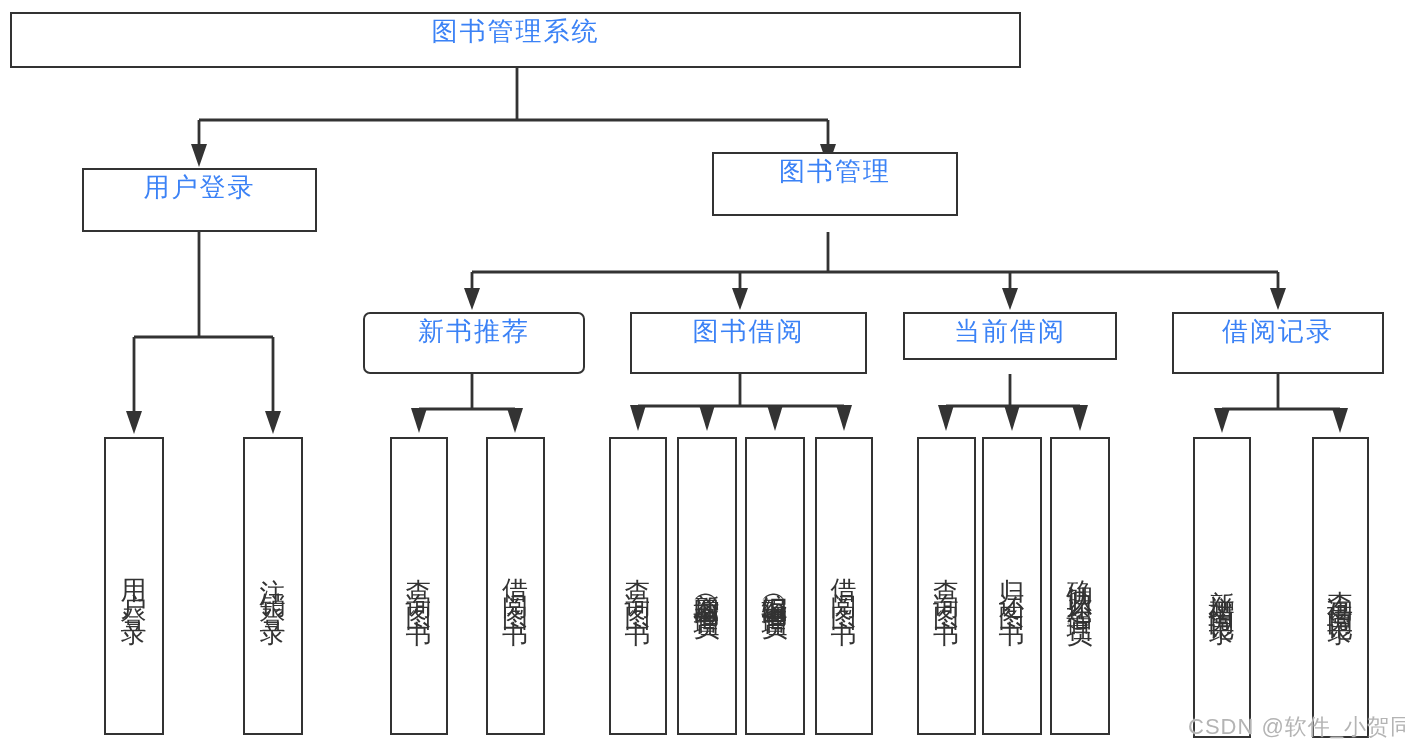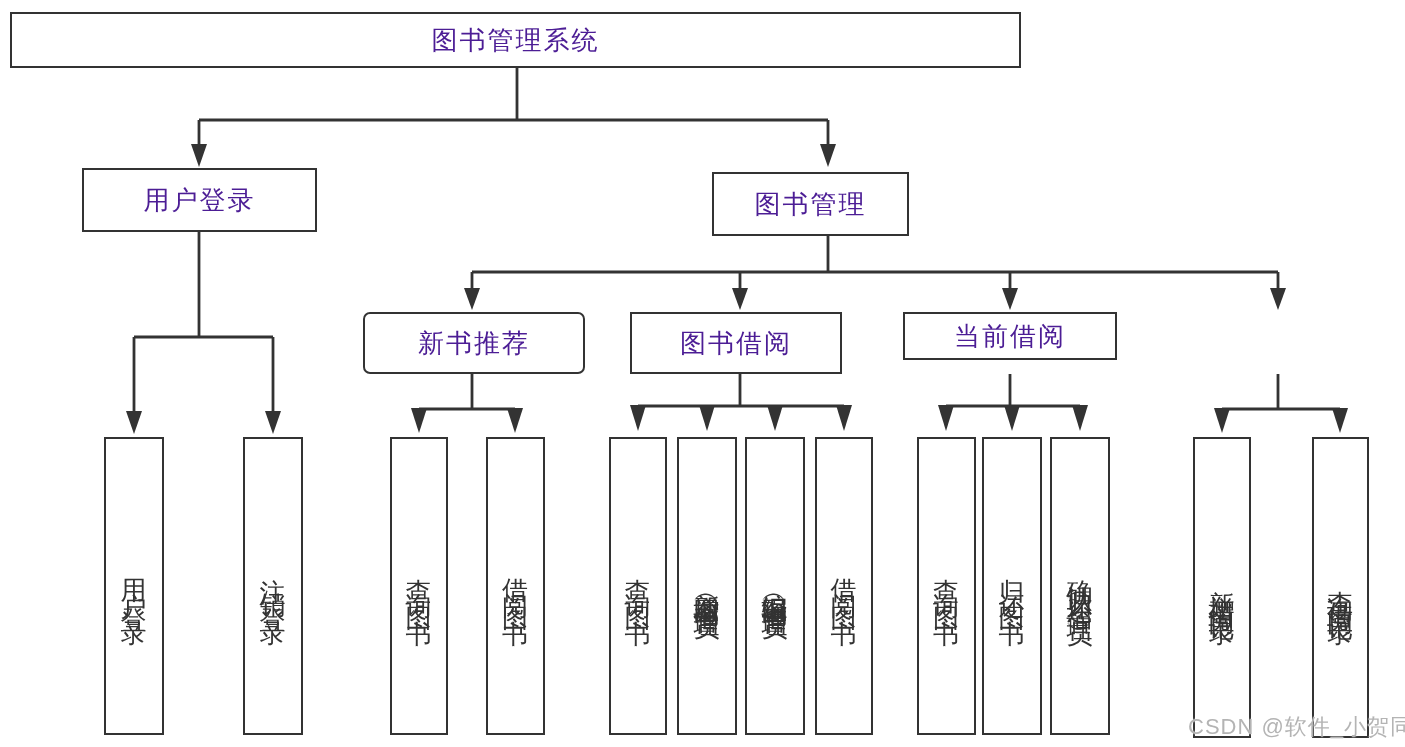--- a/index.html
+++ b/index.html
@@ -21,23 +21,23 @@
     pointer-events: none;
   }
   svg.connectors line { stroke: #333333; stroke-width: 2.8; }
   svg.connectors polygon { fill: #333333; }
 
   .node {
     position: absolute;
     background: #ffffff;
     border: 2.5px solid #333333;
     display: flex;
-    align-items: center;
+    align-items: flex-start;
     justify-content: center;
-    color: #4c1d95;
+    color: #3b82f6;
     font-size: 26px;
     letter-spacing: 2px;
     white-space: nowrap;
   }
 
   .leaf {
     position: absolute;
     background: #ffffff;
     border: 2.5px solid #333333;
     display: flex;
@@ -136,33 +136,36 @@
     </g>
   </svg>
 
   <div class="node" style="left:10px; top:12px; width:1011px; height:56px;">
     <span>图书管理系统</span>
   </div>
 
   <div class="node" style="left:82px; top:168px; width:235px; height:64px;">
     <span>用户登录</span>
   </div>
-  <div class="node" style="left:712px; top:172px; width:197px; height:64px;">
+  <div class="node" style="left:712px; top:152px; width:246px; height:64px;">
     <span>图书管理</span>
   </div>
 
   <div class="node" style="left:363px; top:312px; width:222px; height:62px;border-radius:7px;">
     <span>新书推荐</span>
   </div>
-  <div class="node" style="left:630px; top:312px; width:212px; height:62px;">
+  <div class="node" style="left:630px; top:312px; width:237px; height:62px;">
     <span>图书借阅</span>
   </div>
   <div class="node" style="left:903px; top:312px; width:214px; height:48px;">
     <span>当前借阅</span>
   </div>
+  <div class="node" style="left:1172px; top:312px; width:212px; height:62px;">
+    <span>借阅记录</span>
+  </div>
 
   <div class="leaf vt-wide" style="left:104px; top:437px; width:60px; height:298px;">
     <span class="vtext">用户登录</span>
   </div>
   <div class="leaf vt-wide" style="left:243px; top:437px; width:60px; height:298px;">
     <span class="vtext">注销登录</span>
   </div>
 
   <div class="leaf vt-wide" style="left:390px; top:437px; width:58px; height:298px;">
     <span class="vtext">查询图书</span>

